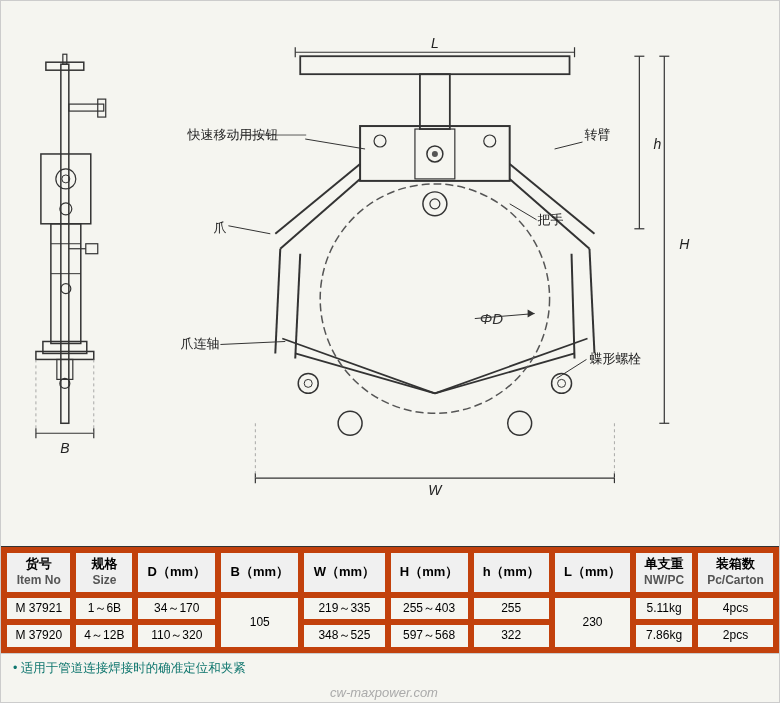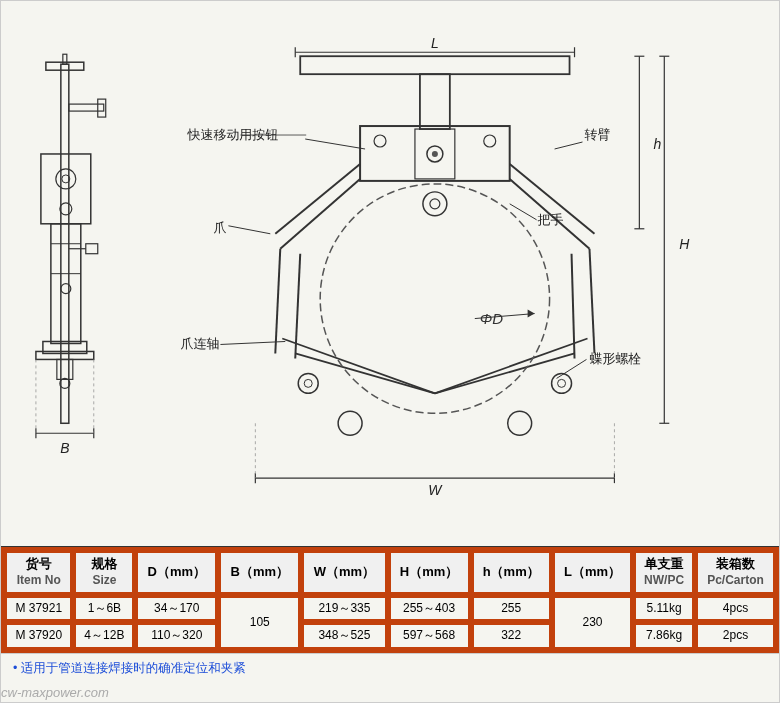--- a/index.html
+++ b/index.html
@@ -48,25 +48,25 @@
     }
     .th-main { font-size: 13px; }
     .th-sub { font-size: 12px; color: #555; }
     .notes-section {
       padding: 6px 12px 4px 12px;
       background: #f5f5f0;
       border-top: 1px solid #ccc;
     }
     .note-line {
       font-size: 12.5px;
-      color: #1d4ed8;
+      color: #0f766e;
       margin-bottom: 2px;
     }
     .brand-watermark {
-      text-align: left;
+      text-align: center;
       font-size: 13px;
       color: #aaa;
       padding: 2px 12px 2px 0;
       font-style: italic;
     }
   </style>
 </head>
 <body>
 
 <div class="main-container">

